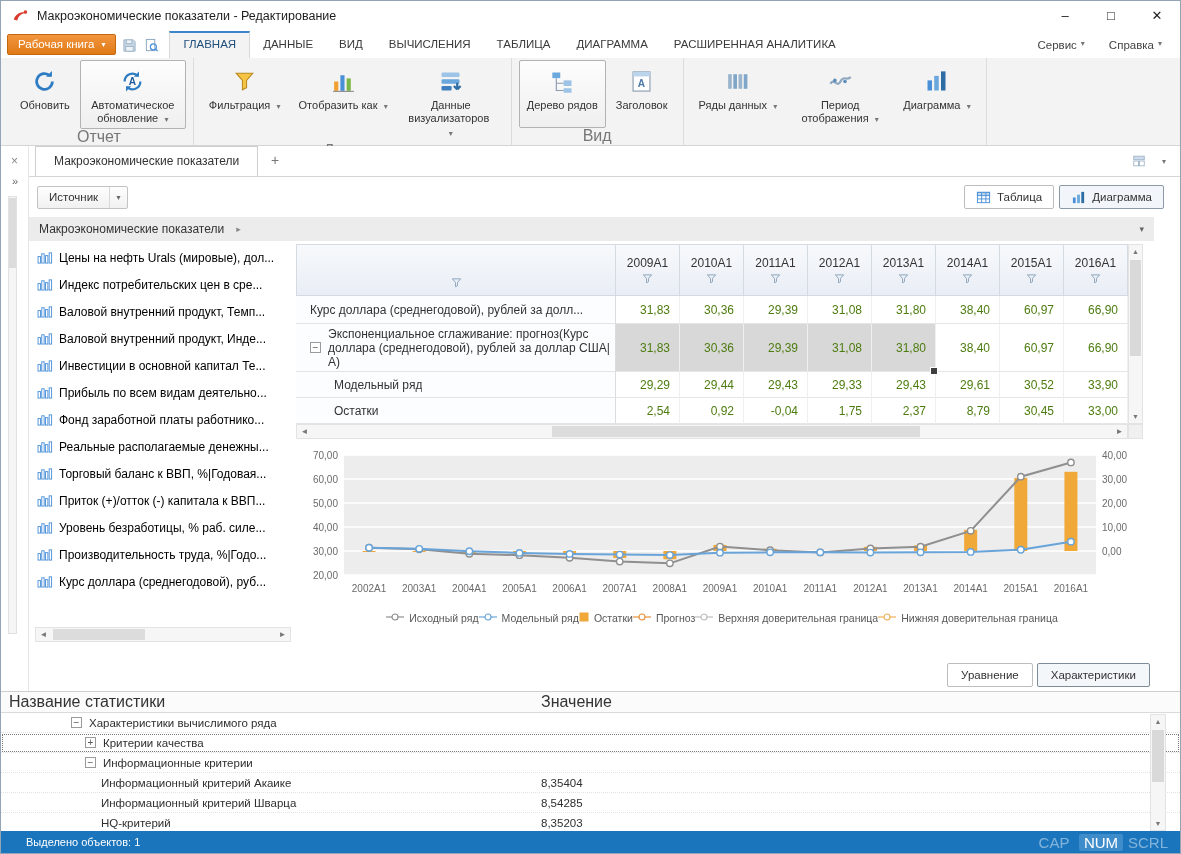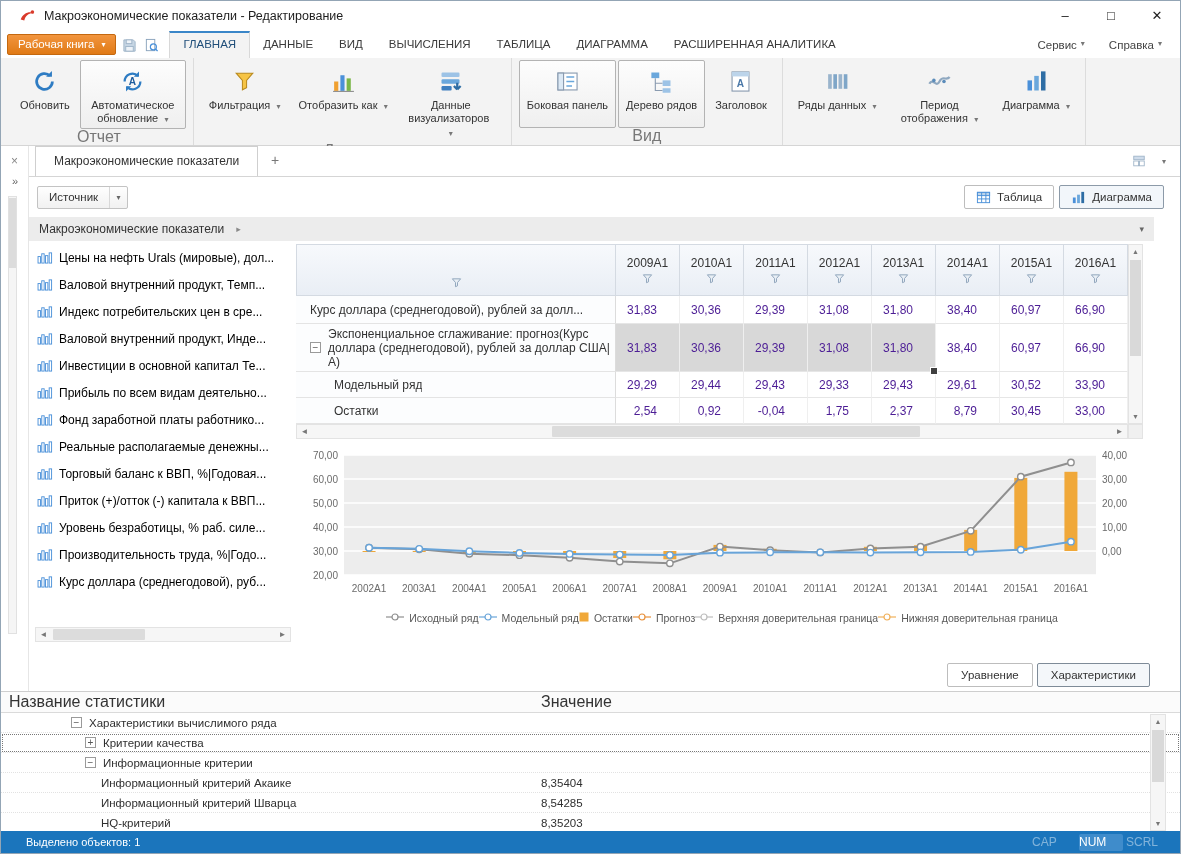--- a/index.html
+++ b/index.html
@@ -2,21 +2,21 @@
 <html><head>
 <meta charset="utf-8">
 <style>
 *{box-sizing:border-box;margin:0;padding:0}
 body{width:1181px;height:854px;overflow:hidden;font-family:"Liberation Sans",sans-serif;font-size:12px;color:#333;background:#fff}
 svg text{font-family:"Liberation Sans",sans-serif}
 .window{position:relative;width:1181px;height:854px;background:#fff;border:1px solid #93a5b5;overflow:hidden}
 .icon{display:inline-flex;align-items:center;justify-content:center}
 
 
-.titlebar{position:absolute;top:0;left:0;right:0;height:30px;background:#fff;display:flex;align-items:center;padding-left:17px}
+.titlebar{position:absolute;top:0;left:0;right:0;height:30px;background:#fff;display:flex;align-items:center;padding-left:10px}
 .titlebar .title{margin-left:8px;font-size:12.5px;color:#1d1d1d}
 .wincontrols{position:absolute;right:0;top:0;height:30px;display:flex}
 .wc{width:46px;text-align:center;line-height:30px;font-size:13px;color:#222}
 
 
 .tabrow{position:absolute;top:30px;left:0;right:0;height:27px;background:#fff;display:flex;align-items:flex-end}
 .workbook{height:21px;margin:0 4px 3px 6px;padding:0 10px;background:linear-gradient(#f2953e,#e07a16);border:1px solid #c4680f;border-radius:2px;color:#fff;font-size:11.5px;line-height:19px;display:flex;align-items:center}
 .workbook .caret{color:#fff;margin-left:7px}
 .smallicons{display:flex;align-items:center;gap:7px;margin:0 10px 5px 2px}
 .rtabs{display:flex;align-items:flex-end;height:27px}
@@ -89,21 +89,21 @@
 .thlab{font-size:12px;color:#333}
 .tr{display:flex}
 .tr:nth-child(1){height:28px}
 .tr:nth-child(2){height:48px}
 .tr:nth-child(3),.tr:nth-child(4){height:26px}
 .td-label{width:320px;border-bottom:1px solid #e4e4e4;border-right:1px solid #dcdcdc;display:flex;align-items:center;padding-left:14px;padding-right:4px;font-size:12px;color:#333;background:#fcfdfe;overflow:hidden}
 .tr:nth-child(2) .td-label{line-height:14px}
 .ind1{padding-left:38px}
 .toggle{width:11px;height:11px;border:1px solid #9a9a9a;background:#fff;color:#555;font-size:10px;line-height:9px;text-align:center;margin-right:7px;flex:none}
 .rowtext{overflow:hidden}
-.td{width:64px;border-bottom:1px solid #e6e6e6;border-right:1px solid #efefef;display:flex;align-items:center;justify-content:flex-end;padding-right:22px;font-size:12px;color:#4c1d95;background:#fff}
+.td{width:64px;border-bottom:1px solid #e6e6e6;border-right:1px solid #efefef;display:flex;align-items:center;justify-content:flex-end;padding-right:9px;font-size:12px;color:#4d7c0f;background:#fff}
 .td.sel{background:#d8d8d8}
 .td.sel-last{position:relative}
 .td.sel-last::after{content:"";position:absolute;right:-3px;bottom:-4px;width:6px;height:6px;background:#3f3f3f;border:1px solid #fff;z-index:3}
 .tbl-vscroll{right:0;top:0;width:15px;height:180px}
 .tbl-vthumb{top:2px;height:96px}
 .tbl-hscroll{position:absolute;left:0;top:180px;width:832px;height:15px}
 .tbl-hthumb{left:30%;width:46%}
 .scorner{position:absolute;right:0;top:180px;width:15px;height:15px;background:#f0f0f0;border:1px solid #e3e3e3}
 
 
@@ -125,21 +125,21 @@
 .srow{position:relative;height:20px;display:flex;align-items:center;border-bottom:1px dotted #e2e2e2;font-size:11.5px;color:#2f2f2f}
 .srow.focused{outline:1px dotted #777;outline-offset:-2px}
 .stoggle{width:11px;height:11px;border:1px solid #9a9a9a;background:#fff;color:#555;font-size:10px;line-height:9px;text-align:center;margin-right:7px;flex:none}
 .svalue{position:absolute;left:540px}
 .stats-vscroll{right:14px;top:22px;bottom:0;width:16px}
 .stats-vthumb{top:2px;height:52px}
 
 
 .statusbar{position:absolute;left:0;right:0;bottom:0;height:22px;background:#1b75bc;color:#fff;display:flex;align-items:center;font-size:11px;padding-left:25px}
 .stoggles{margin-left:auto;display:flex;gap:3px;padding-right:10px}
-.stog{width:44px;line-height:17px;color:rgba(255,255,255,0.45);font-size:12px;border-radius:2px}
+.stog{width:44px;text-align:center;line-height:17px;color:rgba(255,255,255,0.45);font-size:15px;border-radius:2px}
 .stog.on{background:#3f8ccb;color:#fff}
 </style>
 </head>
 <body>
 
 <div class="window">
 
   <div class="titlebar">
     <span class="icon">
         <svg viewBox="0 0 20 20" width="18" height="18">
@@ -257,30 +257,20 @@
             <div class="rlabel"><span>Данные визуализаторов</span><span class="caret"> ▾</span></div>
           </div>
         </div>
         <div class="rgname">Данные</div>
       </div>
       <div class="rgroup">
         <div class="rgrow">
           <div class="rbtn pressed">
             <span class="icon">
               <svg viewBox="0 0 24 24" width="27" height="27">
-                <rect x="3.5" y="4.5" width="17" height="15" fill="#fff" stroke="#8a9bb0"></rect>
-                <rect x="3.5" y="4.5" width="5" height="15" fill="#dce9f5" stroke="#8a9bb0"></rect>
-                <path d="M11 8h7M11 12h7M11 16h5" stroke="#6aa7dc" stroke-width="1.5"></path>
-              </svg>
-            </span>
-            <div class="rlabel"><span>Боковая панель</span></div>
-          </div>
-          <div class="rbtn pressed">
-            <span class="icon">
-              <svg viewBox="0 0 24 24" width="27" height="27">
                 <path d="M6.5 9v11h6.5M6.5 13.5H13" stroke="#8a9bb0" fill="none"></path>
                 <rect x="3" y="4" width="7" height="5" fill="#6aa7dc"></rect>
                 <rect x="13" y="11" width="7" height="5" fill="#9dc3e6"></rect>
                 <rect x="13" y="18" width="7" height="4" fill="#9dc3e6"></rect>
               </svg>
             </span>
             <div class="rlabel"><span>Дерево рядов</span></div>
           </div>
           <div class="rbtn">
             <span class="icon">
@@ -407,32 +397,32 @@
       </div>
       <div class="titem">
         <span class="icon">
           <svg viewBox="0 0 17 14" width="16" height="13">
             <rect x="1" y="6" width="2.6" height="7" fill="#fff" stroke="#4a90d9"></rect>
             <rect x="5" y="3" width="2.6" height="10" fill="#fff" stroke="#4a90d9"></rect>
             <rect x="9" y="5" width="2.6" height="8" fill="#fff" stroke="#4a90d9"></rect>
             <rect x="13" y="2" width="2.6" height="11" fill="#fff" stroke="#4a90d9"></rect>
           </svg>
         </span>
+        <span class="ttext">Индекс потребительских цен в сре...</span>
+      </div>
+      <div class="titem">
+        <span class="icon">
+          <svg viewBox="0 0 17 14" width="16" height="13">
+            <rect x="1" y="6" width="2.6" height="7" fill="#fff" stroke="#4a90d9"></rect>
+            <rect x="5" y="3" width="2.6" height="10" fill="#fff" stroke="#4a90d9"></rect>
+            <rect x="9" y="5" width="2.6" height="8" fill="#fff" stroke="#4a90d9"></rect>
+            <rect x="13" y="2" width="2.6" height="11" fill="#fff" stroke="#4a90d9"></rect>
+          </svg>
+        </span>
         <span class="ttext">Валовой внутренний продукт, Темп...</span>
-      </div>
-      <div class="titem">
-        <span class="icon">
-          <svg viewBox="0 0 17 14" width="16" height="13">
-            <rect x="1" y="6" width="2.6" height="7" fill="#fff" stroke="#4a90d9"></rect>
-            <rect x="5" y="3" width="2.6" height="10" fill="#fff" stroke="#4a90d9"></rect>
-            <rect x="9" y="5" width="2.6" height="8" fill="#fff" stroke="#4a90d9"></rect>
-            <rect x="13" y="2" width="2.6" height="11" fill="#fff" stroke="#4a90d9"></rect>
-          </svg>
-        </span>
-        <span class="ttext">Индекс потребительских цен в сре...</span>
       </div>
       <div class="titem">
         <span class="icon">
           <svg viewBox="0 0 17 14" width="16" height="13">
             <rect x="1" y="6" width="2.6" height="7" fill="#fff" stroke="#4a90d9"></rect>
             <rect x="5" y="3" width="2.6" height="10" fill="#fff" stroke="#4a90d9"></rect>
             <rect x="9" y="5" width="2.6" height="8" fill="#fff" stroke="#4a90d9"></rect>
             <rect x="13" y="2" width="2.6" height="11" fill="#fff" stroke="#4a90d9"></rect>
           </svg>
         </span>

